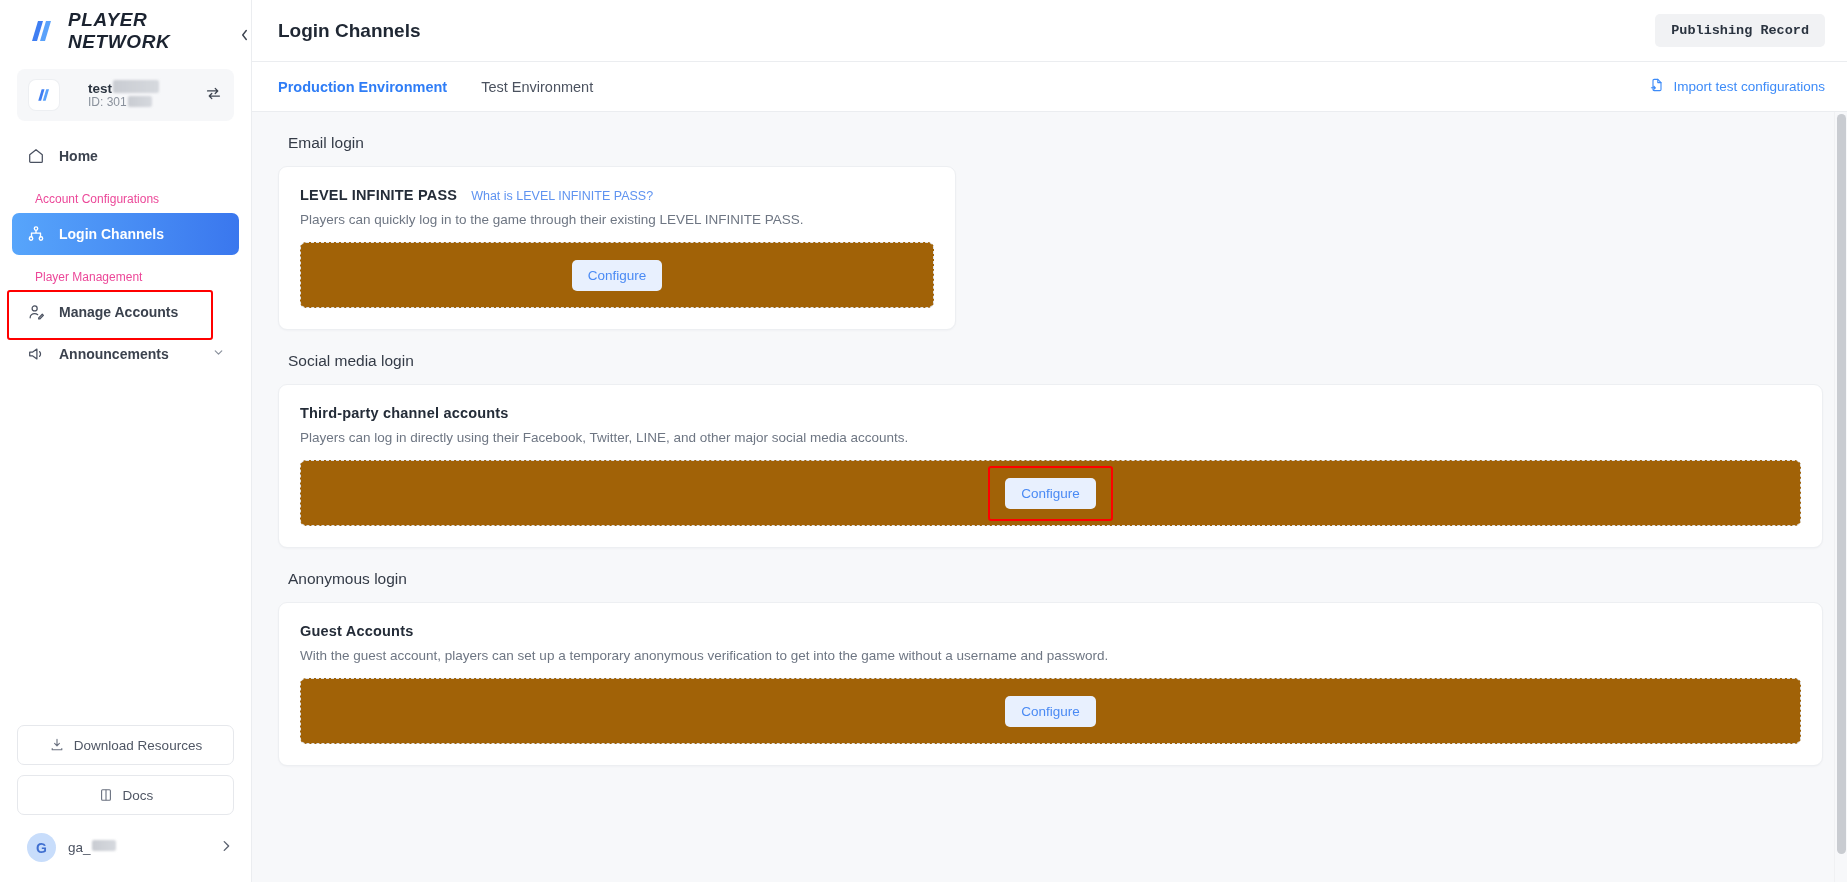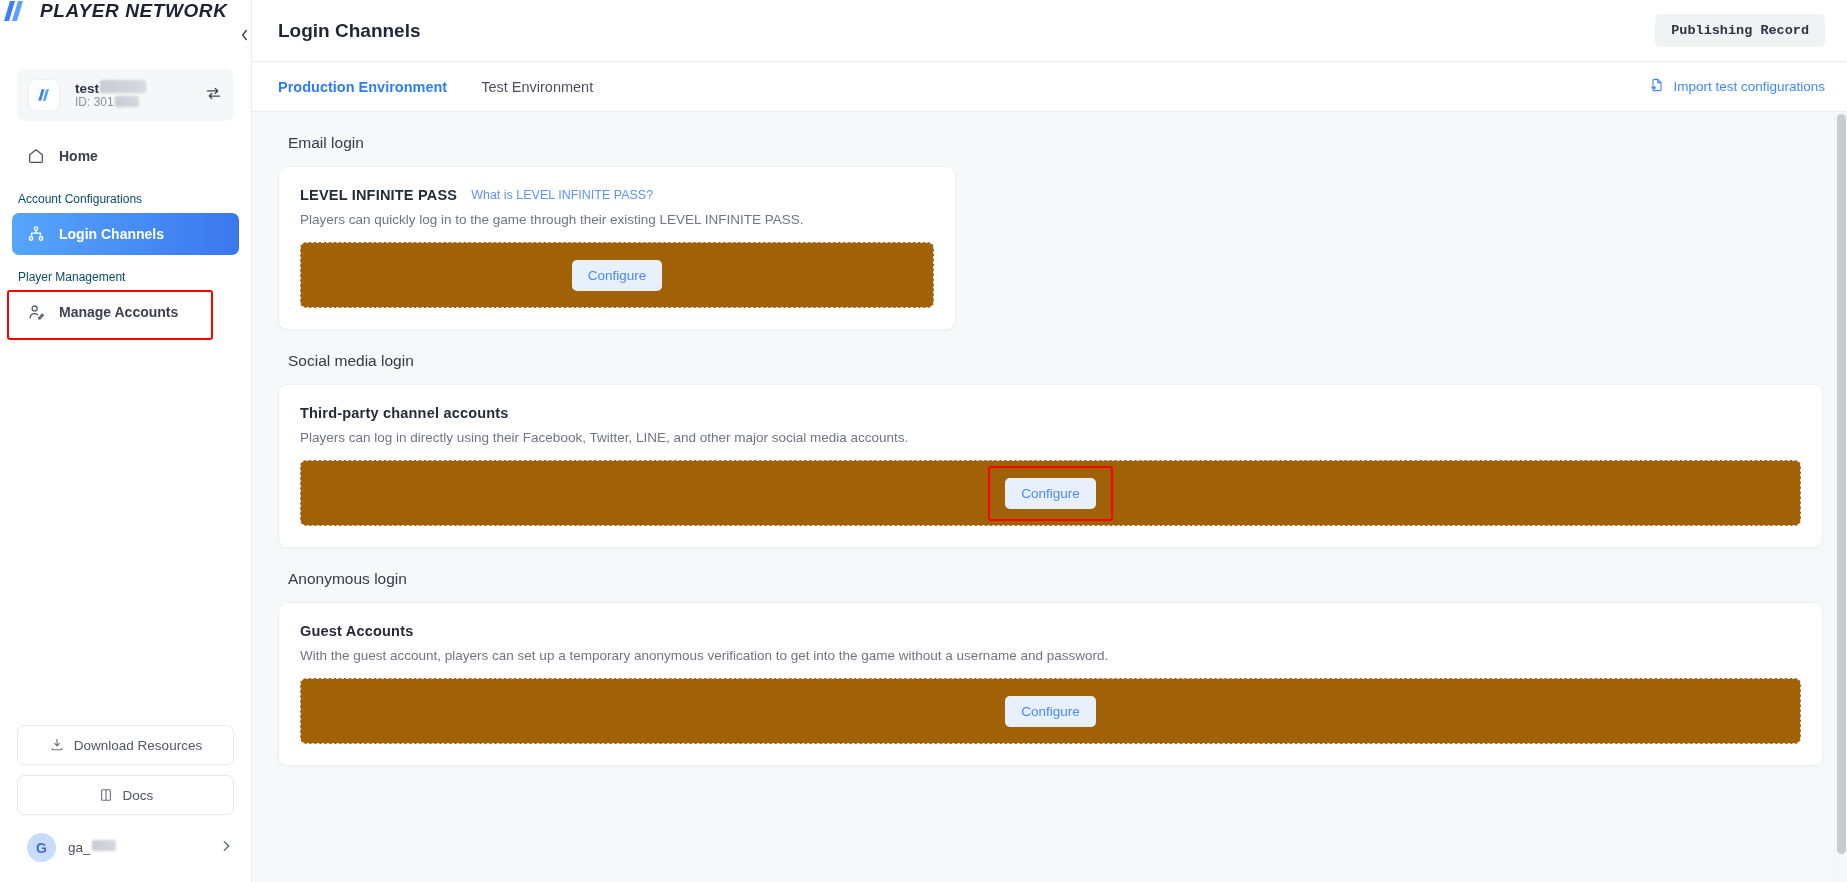--- a/index.html
+++ b/index.html
@@ -15,33 +15,33 @@
 
   
   .sidebar {
     width: 252px; min-width: 252px; height: 882px;
     background: #ffffff;
     border-right: 1px solid #ebedf0;
     display: flex; flex-direction: column;
     position: relative;
   }
   .brand {
-    height: 62px; display: flex; 
-    gap: 10px;
+    height: 62px; display: flex; align-items: center;
+    padding-left: 28px; gap: 10px;
   }
   .brand-mark { width: 30px; height: 22px; display: block; }
   .brand-name {
     font-size: 19px; font-weight: 700; letter-spacing: .6px;
     color: #1b2330; font-style: italic;
   }
 
   .project-card {
     margin: 7px 17px 0 17px;
     height: 52px; background: #f6f7f9; border-radius: 8px;
-    display: flex; align-items: center; padding: 0 12px; gap: 16px;
+    display: flex; align-items: center; padding: 0 12px; gap: 29px;
     cursor: pointer;
   }
   .project-logo {
     width: 30px; height: 30px; background: #fff; border-radius: 7px;
     display: flex; align-items: center; justify-content: center;
     box-shadow: 0 0 0 1px #edeff2;
   }
   .project-text { flex: 1; min-width: 0; line-height: 1.15; }
   .project-name {
     font-size: 13.5px; font-weight: 600; color: #2b3440;
@@ -51,22 +51,22 @@
     display: inline-block; height: 13px; width: 46px;
     background: linear-gradient(90deg,#c9ccd2,#d6d9de);
     border-radius: 2px; margin-left: 1px; filter: blur(1.2px);
   }
   .redact.small { width: 24px; height: 11px; }
   .project-id { font-size: 12px; color: #8a919c; display: flex; align-items: flex-start; }
   .swap-icon { color: #3d4450; flex: 0 0 auto; }
 
   .nav { margin-top: 14px; }
   .nav-group-label {
-    font-size: 12px; color: #0c4a6e;
-    padding: 0 0 0 18px; margin: 15px 0 7px 0;
+    font-size: 12px; color: #ec4899;
+    padding: 0 0 0 18px; margin: 15px 0 7px 17px;
   }
   .nav-item {
     height: 42px; margin: 0 12px; border-radius: 7px;
     display: flex; align-items: center; gap: 14px;
     padding-left: 15px; cursor: pointer;
     font-size: 14px; font-weight: 600; color: #3b424e;
     position: relative;
   }
   .nav-item .nav-ico { width: 18px; height: 18px; display: flex; align-items: center; justify-content: center; color: #4a5160; }
   .nav-item.active {
@@ -144,21 +144,21 @@
   .content { flex: 1; overflow: hidden; position: relative; padding: 0 24px 0 26px; }
 
   .section-title {
     font-size: 15.5px; color: #343b47; margin: 22px 0 14px 10px;
   }
   .card {
     background: #ffffff; border-radius: 9px; border: 1px solid #edeff2;
     padding: 20px 21px 21px 21px; box-shadow: 0 1px 2px rgba(20,30,50,.03);
   }
   .card.narrow { width: 678px; }
-  .card-title-row { display: flex; align-items: center; gap: 14px; }
+  .card-title-row { display: flex; align-items: flex-end; gap: 14px; }
   .card-title { font-size: 14.5px; font-weight: 700; color: #242c38; letter-spacing: .2px; }
   .card-link { font-size: 12.5px; color: #5f93f0; cursor: pointer; }
   .card-desc { font-size: 13.5px; color: #6e7683; margin-top: 9px; }
 
   .dashed-area {
     margin-top: 15px; border: 1px dashed #dfe2e7; border-radius: 6px;
     background: #a16207; height: 66px;
     display: flex; align-items: center; justify-content: center;
   }
   .configure-btn {
@@ -251,20 +251,34 @@
         <span class="nav-ico">
           <svg width="18" height="18" viewBox="0 0 20 20" fill="none" stroke="currentColor" stroke-width="1.4" stroke-linecap="round" stroke-linejoin="round">
             <circle cx="8.5" cy="6" r="2.8"></circle>
             <path d="M3.5 16.5c0-2.8 2.3-4.6 5-4.6 1.3 0 2.5.4 3.4 1.1"></path>
             <path d="M13 16.5l4-4 1.2 1.2-4 4H13v-1.2z"></path>
           </svg>
         </span>
         <span>Manage Accounts</span>
       </div>
 
+      <div class="nav-item">
+        <span class="nav-ico">
+          <svg width="18" height="18" viewBox="0 0 20 20" fill="none" stroke="currentColor" stroke-width="1.4" stroke-linecap="round" stroke-linejoin="round">
+            <path d="M3 8v4h3l5 3.5V4.5L6 8H3z"></path>
+            <path d="M14 7.5a3.5 3.5 0 0 1 0 5"></path>
+          </svg>
+        </span>
+        <span>Announcements</span>
+        <span class="nav-chevron">
+          <svg width="13" height="13" viewBox="0 0 16 16" fill="none" stroke="currentColor" stroke-width="1.5" stroke-linecap="round" stroke-linejoin="round">
+            <path d="M4 6l4 4 4-4"></path>
+          </svg>
+        </span>
+      </div>
     </nav>
 
     <div class="highlight-box" id="nav-highlight"></div>
 
     <div class="sidebar-spacer"></div>
 
     <div class="side-btn">
       <span class="s-ico">
         <svg width="16" height="16" viewBox="0 0 20 20" fill="none" stroke="currentColor" stroke-width="1.4" stroke-linecap="round" stroke-linejoin="round">
           <path d="M10 3v8m0 0l-3-3m3 3l3-3"></path>

